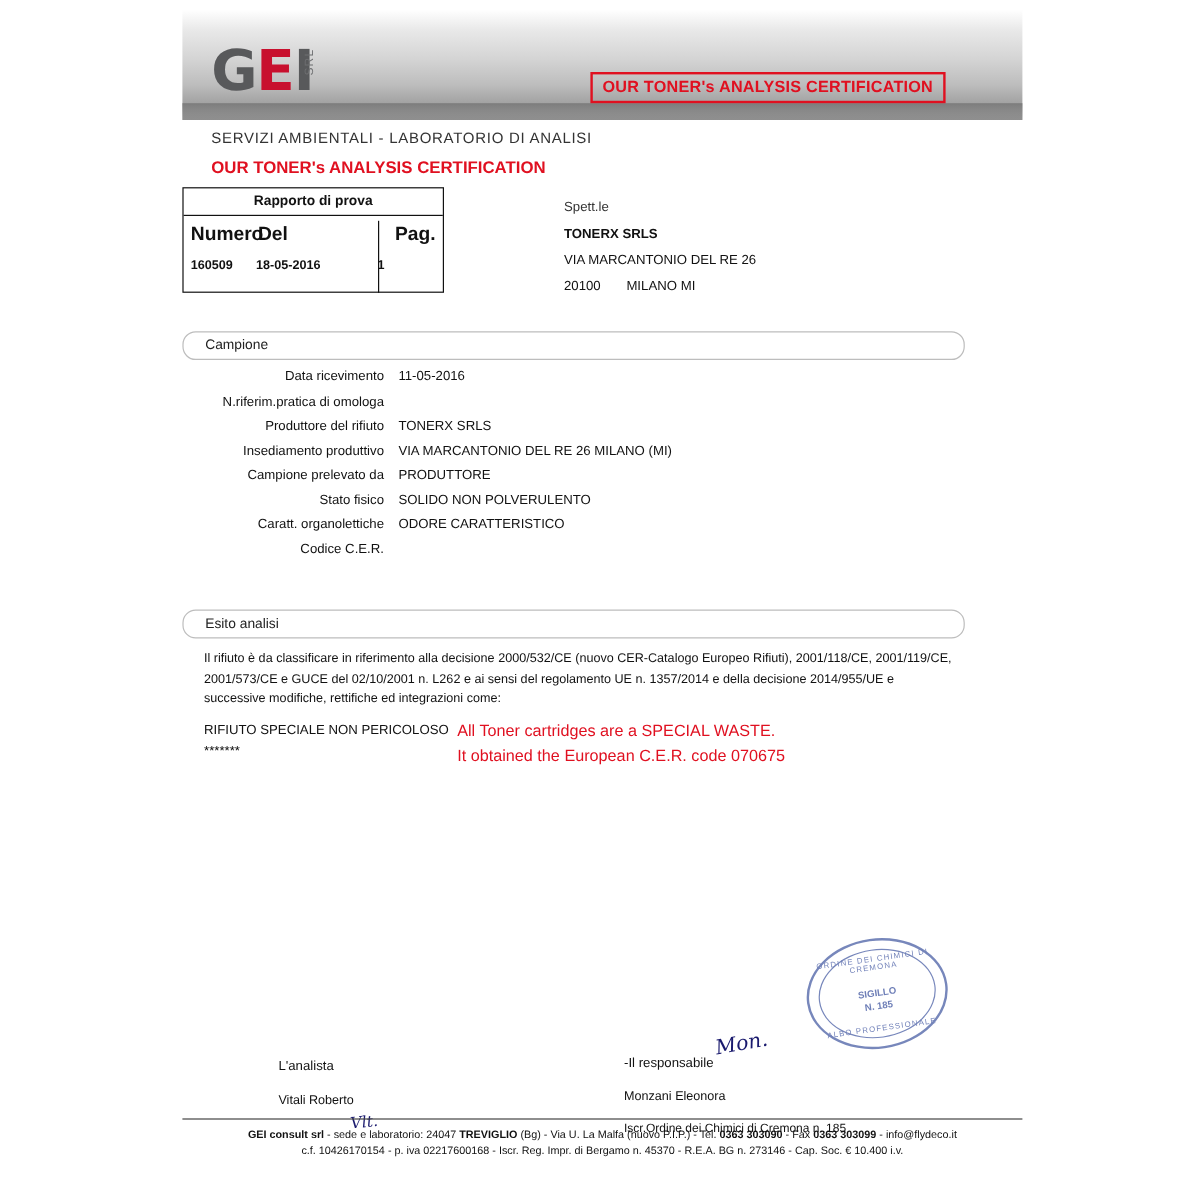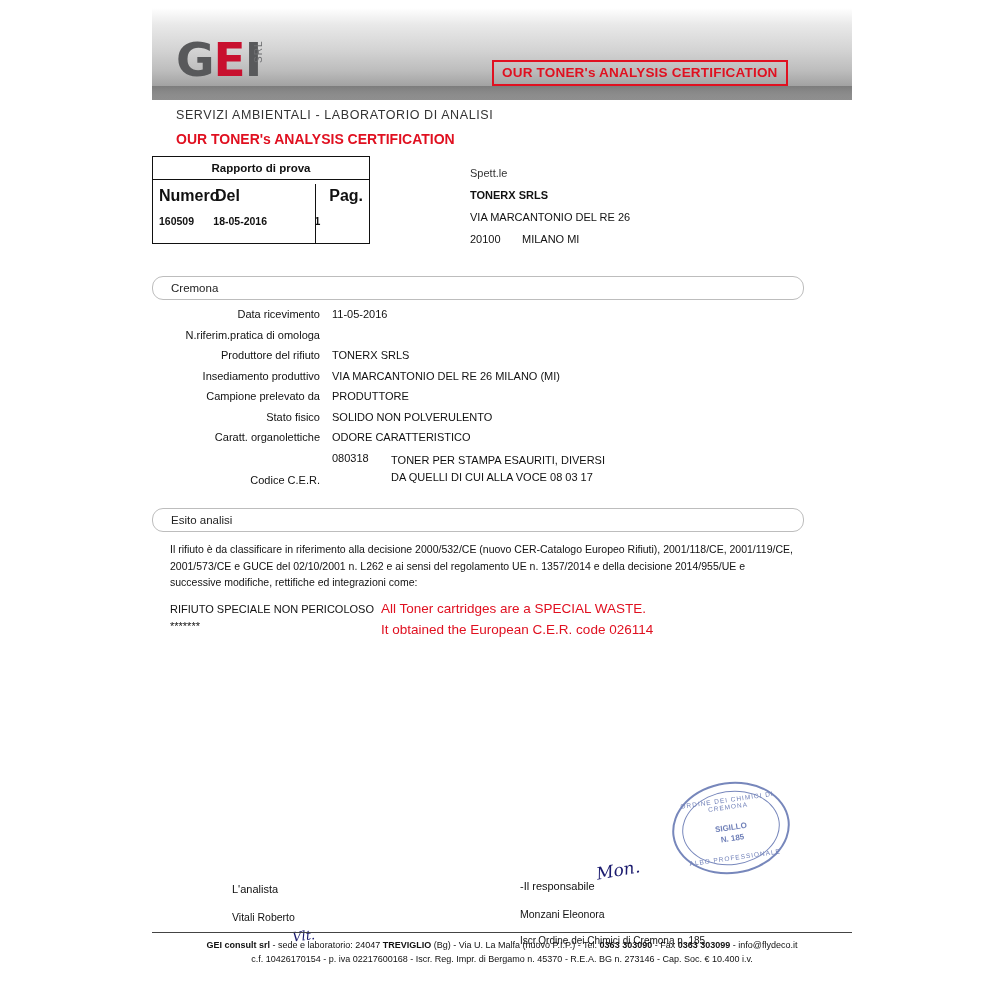--- a/index.html
+++ b/index.html
@@ -376,21 +376,21 @@
   </div>
 
   <div class="addressee">
     <div class="row spett">Spett.le</div>
     <div class="row name">TONERX SRLS</div>
     <div class="row">VIA MARCANTONIO DEL RE 26</div>
     <div class="row">20100       MILANO MI</div>
   </div>
 
   <div class="sec-bar" id="sec-campione">
-    <span>Cremona</span>
+    <span>Campione</span>
   </div>
 
   <div class="fields">
     <div class="frow">
       <div class="flabel">Data ricevimento</div>
       <div class="fvalue">11-05-2016</div>
     </div>
     <div class="frow">
       <div class="flabel">N.riferim.pratica di omologa</div>
       <div class="fvalue"></div>
@@ -410,44 +410,37 @@
     <div class="frow">
       <div class="flabel">Stato fisico</div>
       <div class="fvalue">SOLIDO NON POLVERULENTO</div>
     </div>
     <div class="frow">
       <div class="flabel">Caratt. organolettiche</div>
       <div class="fvalue">ODORE CARATTERISTICO</div>
     </div>
     <div class="frow">
       <div class="flabel">Codice C.E.R.</div>
-      <div class="fvalue">
-        <span class="cer-code">080318</span>
-        <span class="cer-desc">
-          <span>TONER PER STAMPA ESAURITI, DIVERSI</span><br>
-          <span>DA QUELLI DI CUI ALLA VOCE 08 03 17</span>
-        </span>
-      </div>
     </div>
   </div>
 
   <div class="sec-bar" id="sec-esito">
     <span>Esito analisi</span>
   </div>
 
   <div class="esito-text">Il rifiuto è da classificare in riferimento alla decisione 2000/532/CE (nuovo CER-Catalogo Europeo Rifiuti), 2001/118/CE, 2001/119/CE, 2001/573/CE e GUCE del 02/10/2001 n.  L262 e ai sensi del regolamento UE n. 1357/2014 e della decisione 2014/955/UE e successive modifiche, rettifiche ed integrazioni come:</div>
 
   <div class="esito-result">
     <div>RIFIUTO SPECIALE NON PERICOLOSO</div>
     <div>*******</div>
   </div>
 
   <div class="annot-block">
     <div>All Toner cartridges are a SPECIAL WASTE.</div>
-    <div>It obtained the European C.E.R. code  026114</div>
+    <div>It obtained the European C.E.R. code  070675</div>
   </div>
 
   <div class="stamp">
     <div class="ring2"></div>
     <div class="st-top">ORDINE DEI CHIMICI DI CREMONA</div>
     <div class="st-mid">
       <span>SIGILLO</span><br>
       <span>N. 185</span>
     </div>
     <div class="st-bot">ALBO PROFESSIONALE</div>

